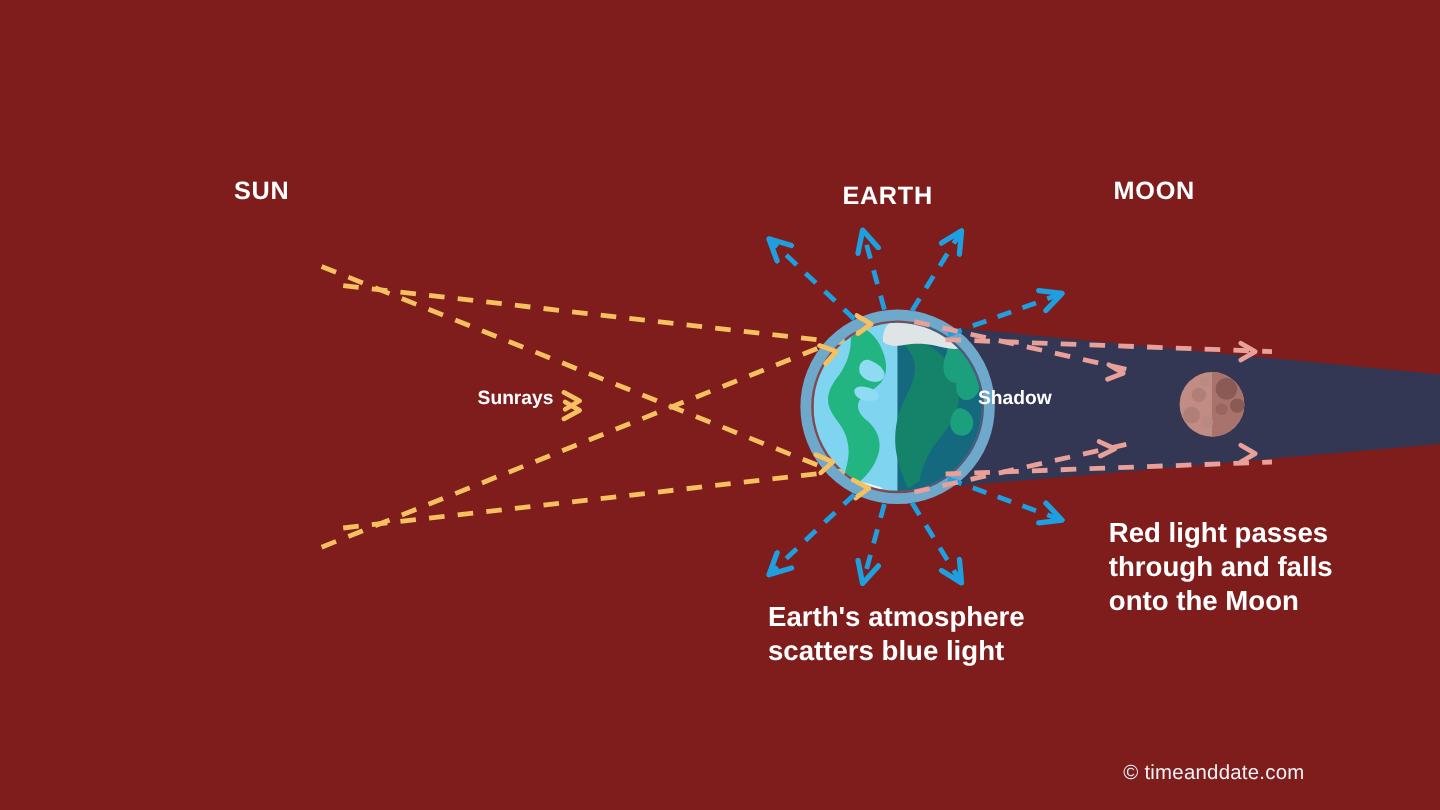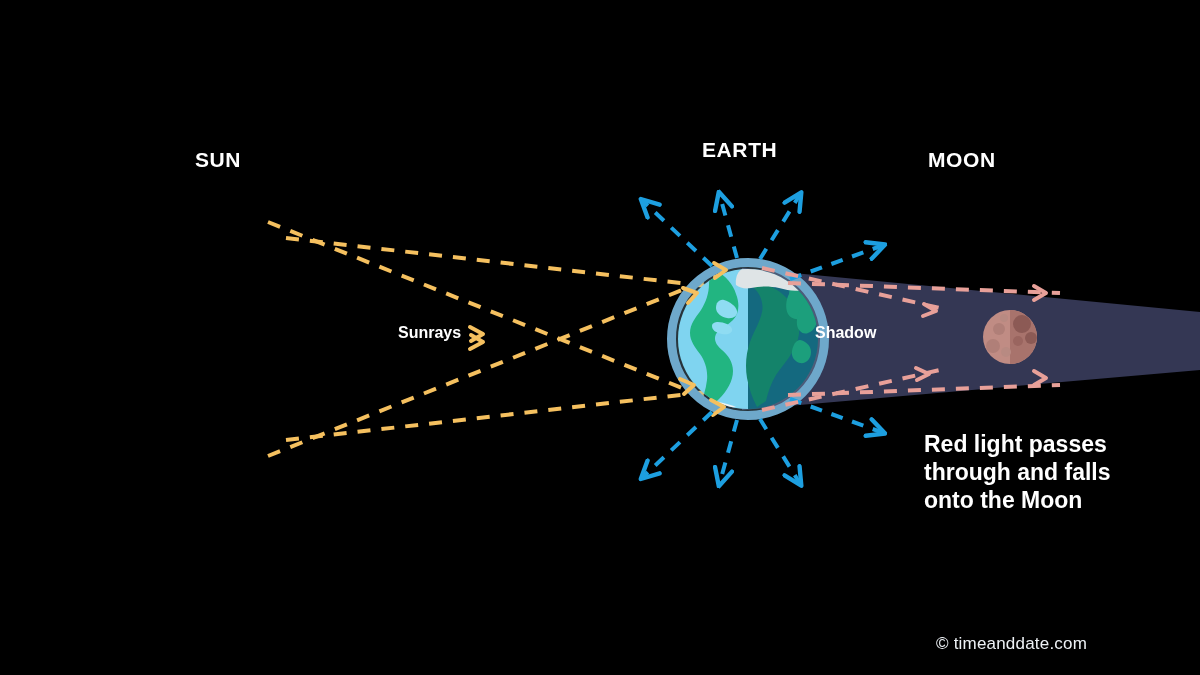--- a/index.html
+++ b/index.html
@@ -4,21 +4,21 @@
 <style>
   html, body {
     margin: 0;
     padding: 0;
     background: #28496e;
   }
   #stage {
     position: relative;
     width: 1200px;
     height: 675px;
-    background: #000000;
+    background: #7f1d1d;
     overflow: hidden;
     font-family: "Liberation Sans", sans-serif;
     -webkit-font-smoothing: antialiased;
   }
   #scene {
     position: absolute;
     inset: 0;
     width: 1200px;
     height: 675px;
   }
@@ -44,21 +44,21 @@
     line-height: 1.22;
   }
   .lbl-credit {
     font-size: 17px;
     font-weight: normal;
     color: #eef2f6;
     letter-spacing: 0.2px;
     margin-top: 14px;
   }
   #label-sun      { left: 195px;  top: 148px; }
-  #label-earth    { left: 702px;  top: 138px; text-align: center; }
+  #label-earth    { left: 702px;  top: 152px; text-align: center; }
   #label-moon     { left: 928px;  top: 148px; }
   #label-sunrays  { left: 398px;  top: 324px; }
   #label-shadow   { left: 815px;  top: 324px; }
   #label-atmos    { left: 640px;  top: 500px; }
   #label-redlight { left: 902px;  top: 430px; margin-left: 22px; }
   #label-credit   { left: 936px;  top: 620px; }
 </style>
 </head>
 <body>
 
@@ -187,19 +187,21 @@
     </g>
   </svg>
 
   <div class="lbl lbl-head" id="label-sun">SUN</div>
   <div class="lbl lbl-head" id="label-earth">EARTH</div>
   <div class="lbl lbl-head" id="label-moon">MOON</div>
 
   <div class="lbl lbl-mid" id="label-sunrays">Sunrays</div>
   <div class="lbl lbl-mid" id="label-shadow">Shadow</div>
 
+  <div class="lbl lbl-note" id="label-atmos">Earth's atmosphere
+scatters blue light</div>
   <div class="lbl lbl-note" id="label-redlight">Red light passes
 through and falls
 onto the Moon</div>
 
   <div class="lbl lbl-credit" id="label-credit">© timeanddate.com</div>
 
 </div>
 
 </body></html>

